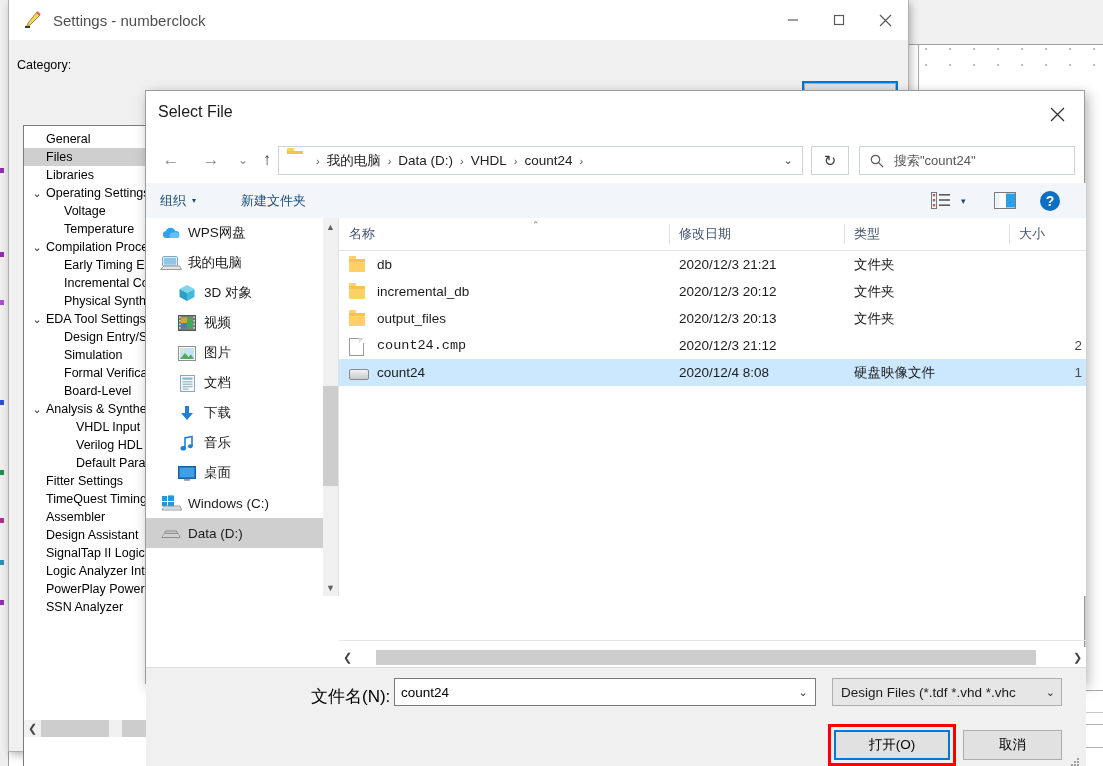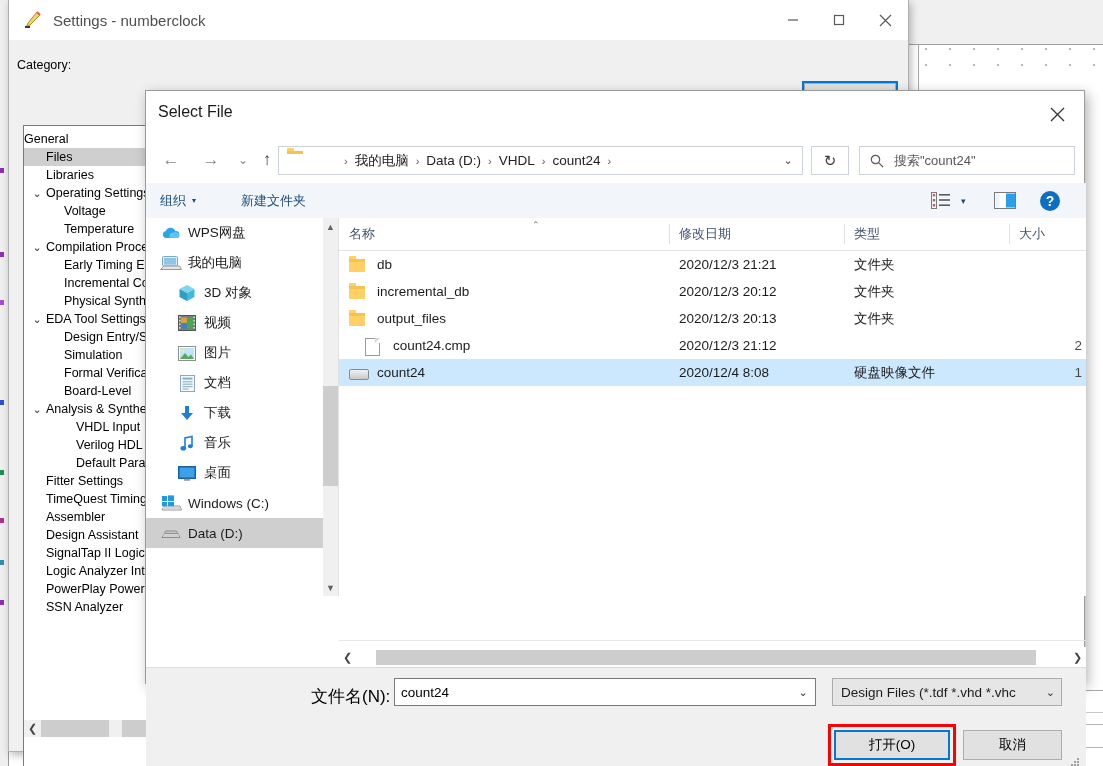--- a/index.html
+++ b/index.html
@@ -101,21 +101,21 @@
   }
   .sf-title { position:absolute; left:12px; top:12px; font-size:16px; color:#1a1a1a; }
   .sf-close { position:absolute; right:6px; top:6px; width:42px; height:34px; display:flex; align-items:center; justify-content:center; color:#333; }
 
   .sf-navbar { position:absolute; left:0; top:46px; width:940px; height:46px; }
   .nav-ico { position:absolute; top:8px; width:30px; height:30px; display:flex; align-items:center; justify-content:center; color:#878787; font-size:17px; }
   .nav-ico.enabled { color:#3c3c3c; }
   .addr-bar {
     position:absolute; left:132px; top:9px; width:525px; height:29px;
     border:1px solid #ccd2d8; background:#ffffff; box-sizing:border-box;
-    display:flex; align-items:center; padding-left:6px; overflow:hidden;gap:28px;
+    display:flex; align-items:center; padding-left:6px; overflow:hidden;
   }
   .crumb { font-size:13.5px; color:#222; white-space:nowrap; }
   .crumb-sep { color:#555; margin:0 7px; font-size:11px; }
   .addr-drop { position:absolute; right:0; top:0; width:28px; height:27px; display:flex; align-items:center; justify-content:center; color:#444; font-size:11px;}
   .refresh-btn { position:absolute; left:665px; top:9px; width:38px; height:29px; border:1px solid #ccd2d8; box-sizing:border-box; display:flex; align-items:center; justify-content:center; color:#3c3c3c; font-size:15px; background:#fff;}
   .search-box {
     position:absolute; left:713px; top:9px; width:216px; height:29px;
     border:1px solid #ccd2d8; background:#fff; box-sizing:border-box;
     display:flex; align-items:center; padding-left:10px;
   }
@@ -273,21 +273,21 @@
     </div>
 
     <div class="settings-body">
       <div class="category-label">Category:</div>
       <div class="device-btn">Device...</div>
 
       <div class="blue-bar-edge"></div>
       <div class="blue-bar"></div>
 
       <div class="cat-tree" id="cat-tree">
-          <div class="cat-item" style="margin-top: 4px;"><span style="display: inline-block;">General</span></div>
+          <div class="cat-item" style="margin-top: 4px;"><span style="margin-left: 22px; display: inline-block;">General</span></div>
           <div class="cat-item selected"><span style="margin-left: 22px; display: inline-block;">Files</span></div>
           <div class="cat-item"><span style="margin-left: 22px; display: inline-block;">Libraries</span></div>
           <div class="cat-item"><span class="cat-chev">⌄</span><span style="margin-left: 22px; display: inline-block;">Operating Settings and Conditions</span></div>
           <div class="cat-item"><span style="margin-left: 40px; display: inline-block;">Voltage</span></div>
           <div class="cat-item"><span style="margin-left: 40px; display: inline-block;">Temperature</span></div>
           <div class="cat-item"><span class="cat-chev">⌄</span><span style="margin-left: 22px; display: inline-block;">Compilation Process Settings</span></div>
           <div class="cat-item"><span style="margin-left: 40px; display: inline-block;">Early Timing Estimate</span></div>
           <div class="cat-item"><span style="margin-left: 40px; display: inline-block;">Incremental Compilation</span></div>
           <div class="cat-item"><span style="margin-left: 40px; display: inline-block;">Physical Synthesis Optimizations</span></div>
           <div class="cat-item"><span class="cat-chev">⌄</span><span style="margin-left: 22px; display: inline-block;">EDA Tool Settings</span></div>
@@ -590,21 +590,21 @@
               <span class="ficon">
                 <span class="folder-ico" style="display:block;margin-top:4px"></span>
               </span>
               <span>output_files</span>
             </div>
             <div class="lcell" style="left: 330px; width: 175px;">2020/12/3 20:13</div>
             <div class="lcell" style="left: 505px; width: 165px;">文件夹</div>
             <div class="lcell right" style="left: 670px; width: 77px; color: rgb(74, 74, 74);"></div>
           </div>
           <div class="lrow">
-            <div class="lcell" style="left: 16px; width: 330px;">
+            <div class="lcell" style="left: 0px; width: 330px; font-family: Liberation Mono, monospace;">
               <span class="ficon">
                 <span class="doc-ico" style="display:block;margin-top:2px"></span>
               </span>
               <span>count24.cmp</span>
             </div>
             <div class="lcell" style="left: 330px; width: 175px;">2020/12/3 21:12</div>
             <div class="lcell right" style="left: 670px; width: 77px; color: rgb(74, 74, 74);">2</div>
           </div>
           <div class="lrow sel">
             <div class="lcell" style="left: 0px; width: 330px;">

